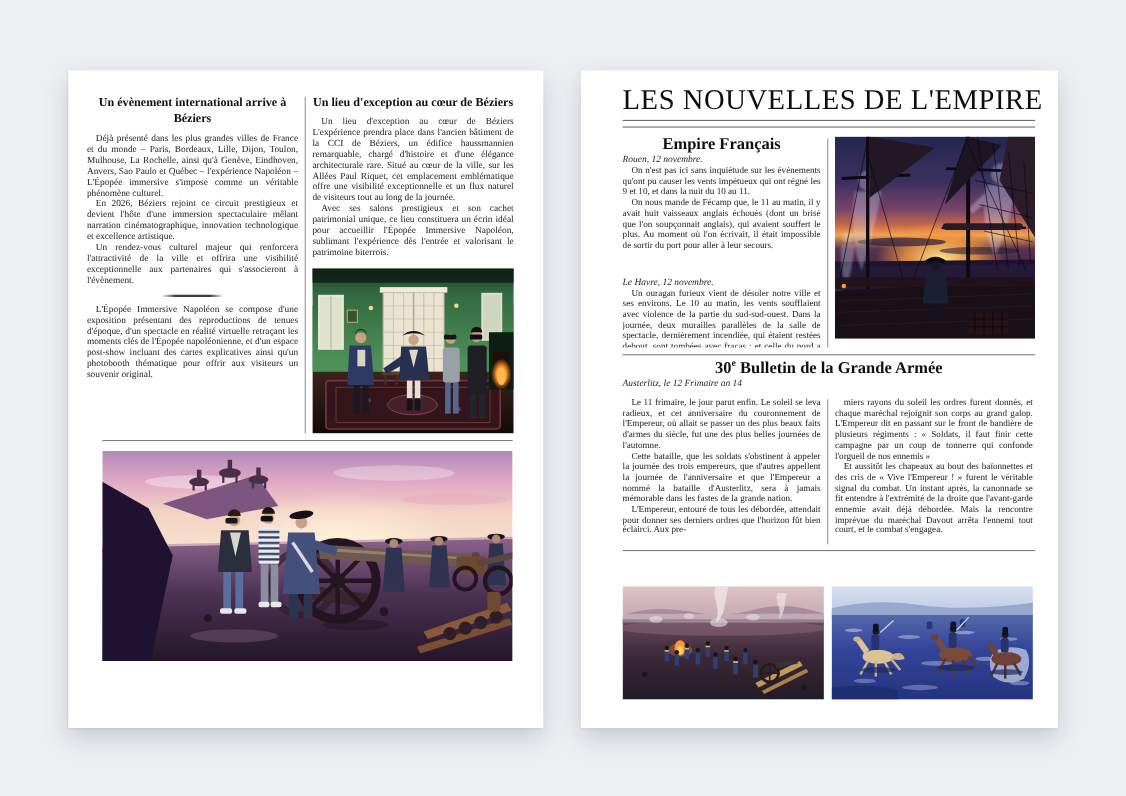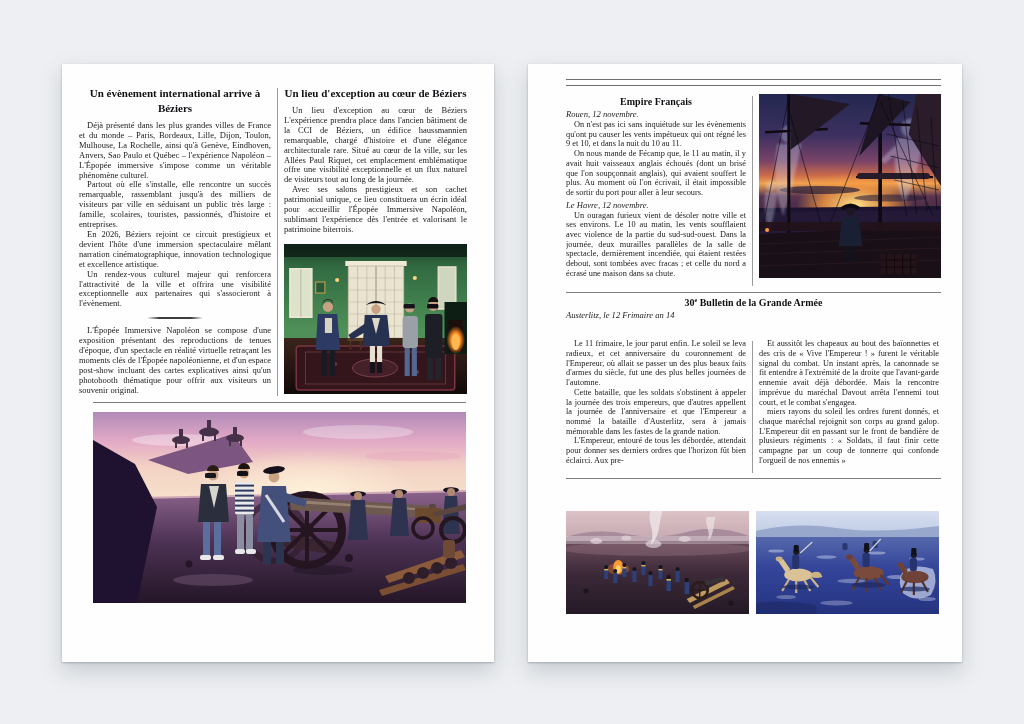--- a/index.html
+++ b/index.html
@@ -4,25 +4,25 @@
 <style>
   html,body{margin:0;padding:0;width:1024px;height:724px;background:#edeff2;overflow:hidden;
             font-family:"Liberation Serif","DejaVu Serif",serif;color:#17171b;}
   .canvas{position:relative;width:1024px;height:724px;}
   .page{position:absolute;top:64px;height:598px;background:#fefefe;box-sizing:border-box;
         box-shadow:0 1px 2px rgba(100,110,125,.45),0 9px 20px rgba(100,110,125,.28);overflow:hidden;}
   .page-left{left:62px;width:432px;padding:22px 27px 0 17px;}
   .page-right{left:528px;width:434px;padding:12px 21px 0 38px;}
 
   h2.art-head{margin:0 0 5px 0;font-size:11px;line-height:15px;font-weight:700;text-align:center;color:#101014;}
-  h3.sec-head{margin:0;font-size:10px;line-height:15px;font-weight:700;text-align:center;color:#101014;}
+  h3.sec-head{margin:0;font-size:15px;line-height:15px;font-weight:700;text-align:center;color:#101014;}
   .body-p{font-size:8.5px;line-height:9.9px;text-align:justify;text-indent:8px;margin:0;color:#1a1a1e;}
   .page-right .body-p{font-size:8.3px;line-height:9.7px;}
   .dateline{font-size:8.6px;line-height:11px;font-style:italic;text-align:left;color:#222;}
-  .dateline.spaced{margin-top:2px;}
+  .dateline.spaced{margin-top:23px;}
 
   .pl-columns{display:flex;align-items:stretch;}
   .pl-col1{flex:0 0 192px;}
   .pl-col2{flex:1;min-width:0;}
   .vrule{width:1px;background:#9a9a9a;margin:2px 6px 0 6px;}
   .ornament{width:56px;height:2px;margin:8px auto 7px auto;border-radius:2px;
             background:linear-gradient(90deg,rgba(0,0,0,0),#3c3c3c 22%,#3c3c3c 78%,rgba(0,0,0,0));}
   .heading-gap{margin-top:2px;}
 
   figure{margin:0;}
@@ -33,38 +33,37 @@
 
   .masthead{margin:0;font-size:26px;line-height:30px;font-weight:400;text-align:center;
             letter-spacing:.5px;white-space:nowrap;color:#0d0d10;}
   .double-rule{height:5px;border-top:1.8px solid #6f6f6f;border-bottom:1.1px solid #6f6f6f;margin-top:3px;}
   .pr-top{display:flex;margin-top:8px;height:192px;overflow:hidden;}
   .pr-topcol{flex:0 0 180px;}
   .ship-figure{flex:1;height:184px;}
   .pr-rule1{margin-top:6px;}
   .bulletin-head{margin-top:5px;}
   .bulletin-head sup{font-size:60%;vertical-align:super;}
-  .pr-cols{display:flex;margin-top:18px;height:134px;overflow:hidden;}
+  .pr-cols{display:flex;margin-top:7px;height:134px;overflow:hidden;}
   .pr-col{flex:0 0 180px;}
   .pr-rule2{margin-top:5px;}
   .photo-row{display:flex;gap:7px;margin-top:32px;}
   .photo-row figure{flex:0 0 183px;height:103px;}
   svg{display:block;width:100%;height:100%;}
 </style>
 </head>
 <body>
 
 <div class="canvas">
 
   <section class="page page-left">
     <div class="pl-columns">
       <div class="pl-col1">
         <h2 class="art-head">Un évènement international arrive à Béziers</h2>
         <p class="body-p">Déjà présenté dans les plus grandes villes de France et du monde – Paris, Bordeaux, Lille, Dijon, Toulon, Mulhouse, La Rochelle, ainsi qu'à Genève, Eindhoven, Anvers, Sao Paulo et Québec – l'expérience Napoléon – L'Épopée immersive s'impose comme un véritable phénomène culturel.</p>
-        <p class="body-p">Partout où elle s'installe, elle rencontre un succès remarquable, rassemblant jusqu'à des milliers de visiteurs par ville en séduisant un public très large : famille, scolaires, touristes, passionnés, d'histoire et entreprises.</p>
         <p class="body-p">En 2026, Béziers rejoint ce circuit prestigieux et devient l'hôte d'une immersion spectaculaire mêlant narration cinématographique, innovation technologique et excellence artistique.</p>
         <p class="body-p">Un rendez-vous culturel majeur qui renforcera l'attractivité de la ville et offrira une visibilité exceptionnelle aux partenaires qui s'associeront à l'évènement.</p>
         <div class="ornament"></div>
         <p class="body-p">L'Épopée Immersive Napoléon se compose d'une exposition présentant des reproductions de tenues d'époque, d'un spectacle en réalité virtuelle retraçant les moments clés de l'Épopée napoléonienne, et d'un espace post-show incluant des cartes explicatives ainsi qu'un photobooth thématique pour offrir aux visiteurs un souvenir original.</p>
       </div>
       <div class="vrule"></div>
       <div class="pl-col2">
         <h2 class="art-head">Un lieu d'exception au cœur de Béziers</h2>
         <p class="body-p">Un lieu d'exception au cœur de Béziers L'expérience prendra place dans l'ancien bâtiment de la CCI de Béziers, un édifice haussmannien remarquable, chargé d'histoire et d'une élégance architecturale rare. Situé au cœur de la ville, sur les Allées Paul Riquet, cet emplacement emblématique offre une visibilité exceptionnelle et un flux naturel de visiteurs tout au long de la journée.</p>
         <p class="body-p">Avec ses salons prestigieux et son cachet patrimonial unique, ce lieu constituera un écrin idéal pour accueillir l'Épopée Immersive Napoléon, sublimant l'expérience dès l'entrée et valorisant le patrimoine biterrois.</p>
@@ -281,20 +280,21 @@
         </g>
         <ellipse cx="120" cy="168" rx="40" ry="6" fill="#9a7a9a" opacity=".3"></ellipse>
         <ellipse cx="230" cy="158" rx="30" ry="5" fill="#1f1322" opacity=".5"></ellipse>
         <circle cx="256" cy="146" r="4" fill="#241626"></circle>
           <circle cx="96" cy="152" r="3.4" fill="#241626"></circle>
       </svg>
     </figure>
   </section>
 
   <section class="page page-right">
+    <h1 class="masthead">LES NOUVELLES DE L'EMPIRE</h1>
     <div class="double-rule"></div>
 
     <div class="pr-top">
       <div class="pr-topcol">
         <h3 class="sec-head">Empire Français</h3>
         <div class="dateline">Rouen, 12 novembre.</div>
         <p class="body-p">On n'est pas ici sans inquiétude sur les évènements qu'ont pu causer les vents impétueux qui ont régné les 9 et 10, et dans la nuit du 10 au 11.</p>
         <p class="body-p">On nous mande de Fécamp que, le 11 au matin, il y avait huit vaisseaux anglais échoués (dont un brisé que l'on soupçonnait anglais), qui avaient souffert le plus. Au moment où l'on écrivait, il était impossible de sortir du port pour aller à leur secours.</p>
         <div class="dateline spaced">Le Havre, 12 novembre.</div>
         <p class="body-p">Un ouragan furieux vient de désoler notre ville et ses environs. Le 10 au matin, les vents soufflaient avec violence de la partie du sud-sud-ouest. Dans la journée, deux murailles parallèles de la salle de spectacle, dernièrement incendiée, qui étaient restées debout, sont tombées avec fracas ; et celle du nord a écrasé une maison dans sa chute.</p>
@@ -396,22 +396,22 @@
     <div class="dateline">Austerlitz, le 12 Frimaire an 14</div>
 
     <div class="pr-cols">
       <div class="pr-col">
         <p class="body-p">Le 11 frimaire, le jour parut enfin. Le soleil se leva radieux, et cet anniversaire du couronnement de l'Empereur, où allait se passer un des plus beaux faits d'armes du siècle, fut une des plus belles journées de l'automne.</p>
         <p class="body-p">Cette bataille, que les soldats s'obstinent à appeler la journée des trois empereurs, que d'autres appellent la journée de l'anniversaire et que l'Empereur a nommé la bataille d'Austerlitz, sera à jamais mémorable dans les fastes de la grande nation.</p>
         <p class="body-p">L'Empereur, entouré de tous les débordée, attendait pour donner ses derniers ordres que l'horizon fût bien éclairci. Aux pre-</p>
       </div>
       <div class="vrule"></div>
       <div class="pr-col">
+        <p class="body-p">miers rayons du soleil les ordres furent donnés, et chaque maréchal rejoignit son corps au grand galop. L'Empereur dit en passant sur le front de bandière de plusieurs régiments : « Soldats, il faut finir cette campagne par un coup de tonnerre qui confonde l'orgueil de nos ennemis »</p>
         <p class="body-p">Et aussitôt les chapeaux au bout des baïonnettes et des cris de « Vive l'Empereur ! » furent le véritable signal du combat. Un instant après, la canonnade se fit entendre à l'extrémité de la droite que l'avant-garde ennemie avait déjà débordée. Mais la rencontre imprévue du maréchal Davout arrêta l'ennemi tout court, et le combat s'engagea.</p>
-        <p class="body-p">miers rayons du soleil les ordres furent donnés, et chaque maréchal rejoignit son corps au grand galop. L'Empereur dit en passant sur le front de bandière de plusieurs régiments : « Soldats, il faut finir cette campagne par un coup de tonnerre qui confonde l'orgueil de nos ennemis »</p>
       </div>
     </div>
 
     <hr class="hrule pr-rule2">
 
     <div class="photo-row">
       <figure>
         <svg viewBox="0 0 182 103" preserveAspectRatio="none">
           <defs>
             <linearGradient id="skyA" x1="0" y1="0" x2="0" y2="1">

